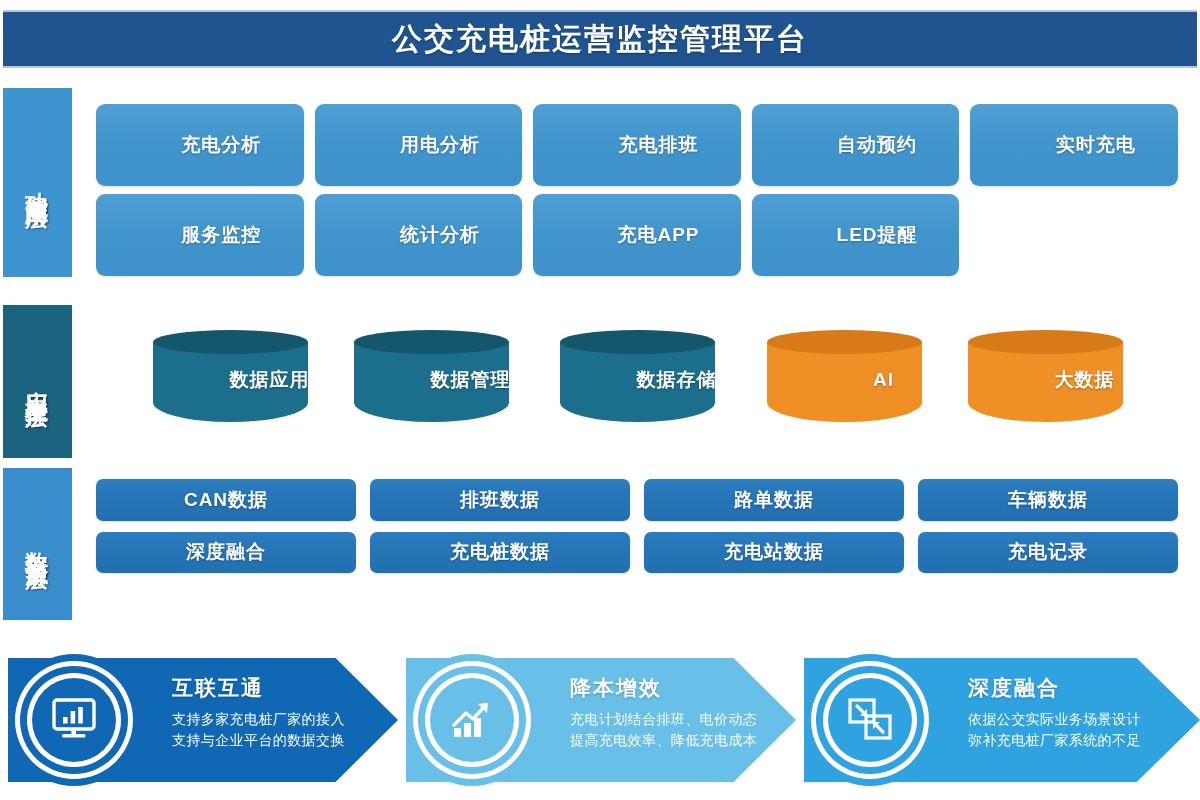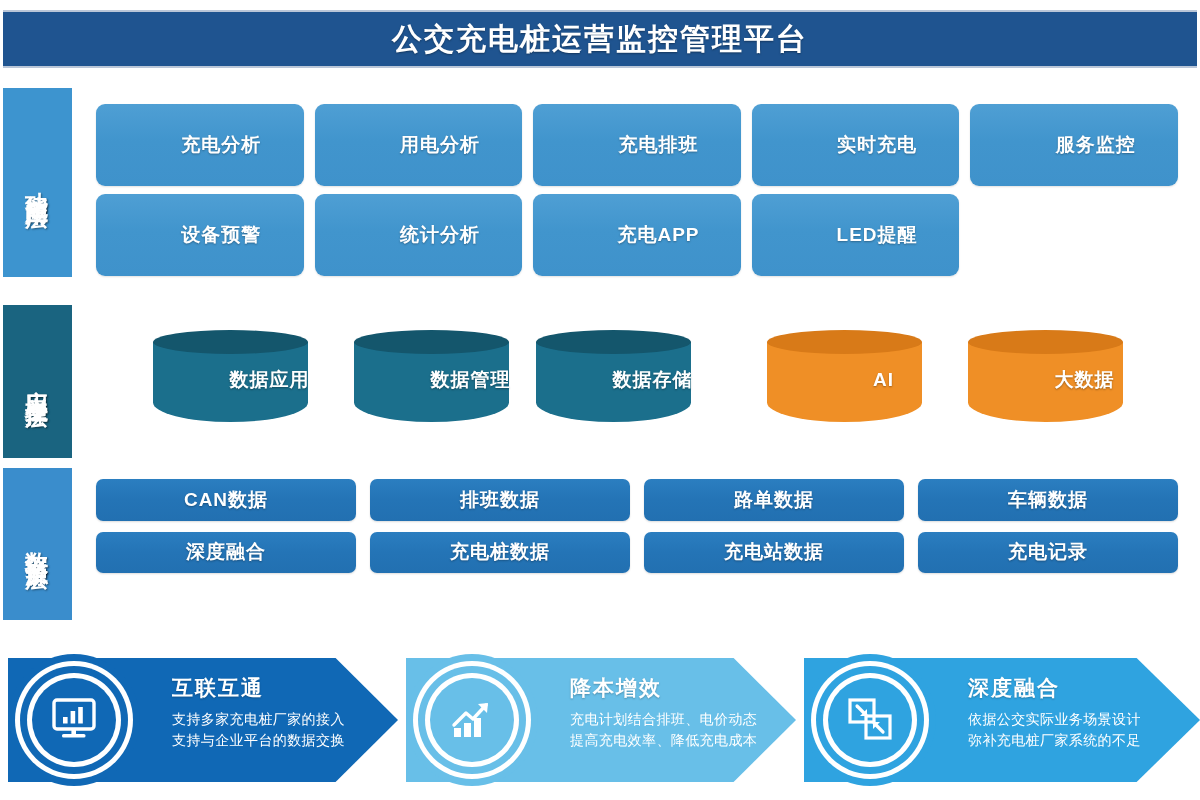--- a/index.html
+++ b/index.html
@@ -165,40 +165,40 @@
   </div>
 
   <div class="layer-label func">功能应用层</div>
   <div class="layer-label supp">应用支撑层</div>
   <div class="layer-label data">数据资源层</div>
 
   <div class="func-grid">
     <div class="func-box">充电分析</div>
     <div class="func-box">用电分析</div>
     <div class="func-box">充电排班</div>
+    <div class="func-box">自动预约</div>
     <div class="func-box">实时充电</div>
     <div class="func-box">服务监控</div>
-    <div class="func-box">设备预警</div>
     <div class="func-box">统计分析</div>
     <div class="func-box">充电APP</div>
     <div class="func-box">LED提醒</div>
   </div>
 
   <div class="cyl-row">
     <div class="cyl teal" style="left:57px;">
       <div class="body"></div>
       <div class="top"></div>
       <div class="lbl">数据应用</div>
     </div>
     <div class="cyl teal" style="left:258px;padding-left:45px;">
       <div class="body"></div>
       <div class="top"></div>
       <div class="lbl">数据管理</div>
     </div>
-    <div class="cyl teal" style="left:440px;font-family:Liberation Serif, serif;">
+    <div class="cyl teal" style="left:464px;font-family:Liberation Serif, serif;">
       <div class="body"></div>
       <div class="top"></div>
       <div class="lbl">数据存储</div>
     </div>
     <div class="cyl orange" style="left:671px;">
       <div class="body"></div>
       <div class="top"></div>
       <div class="lbl">AI</div>
     </div>
     <div class="cyl orange" style="left:872px;">

